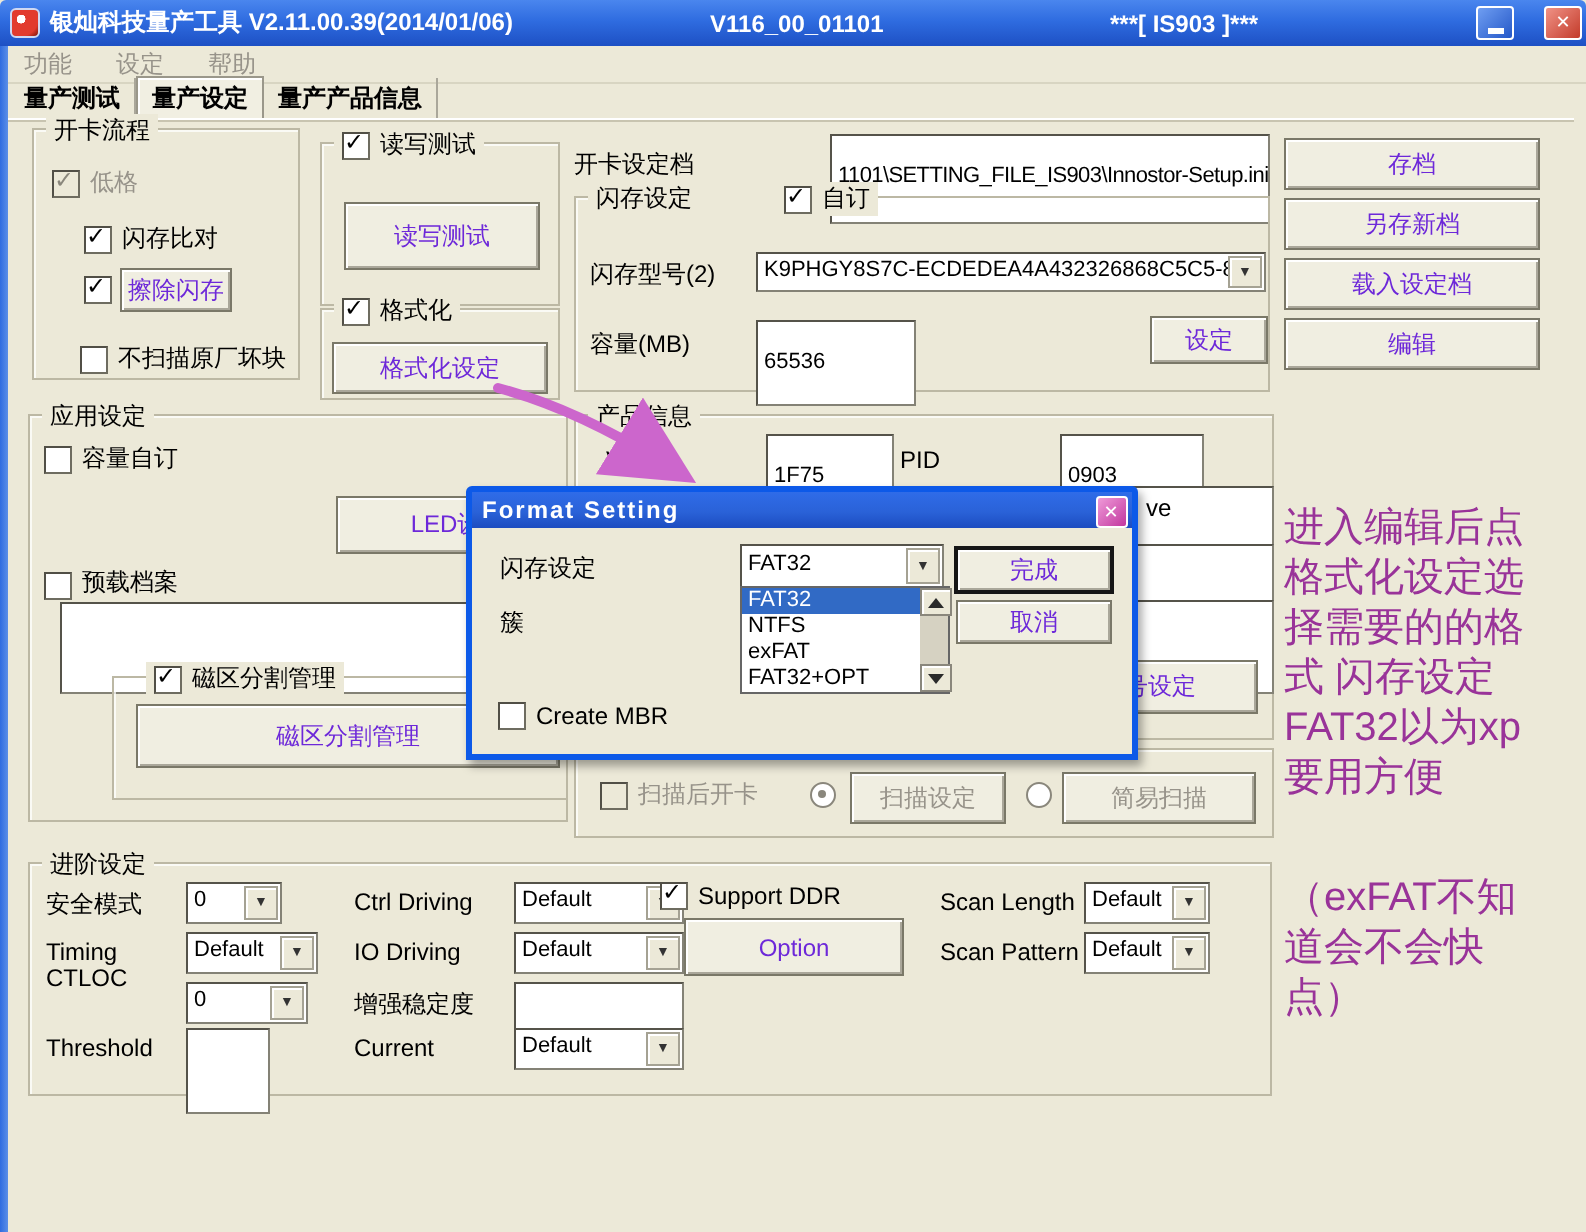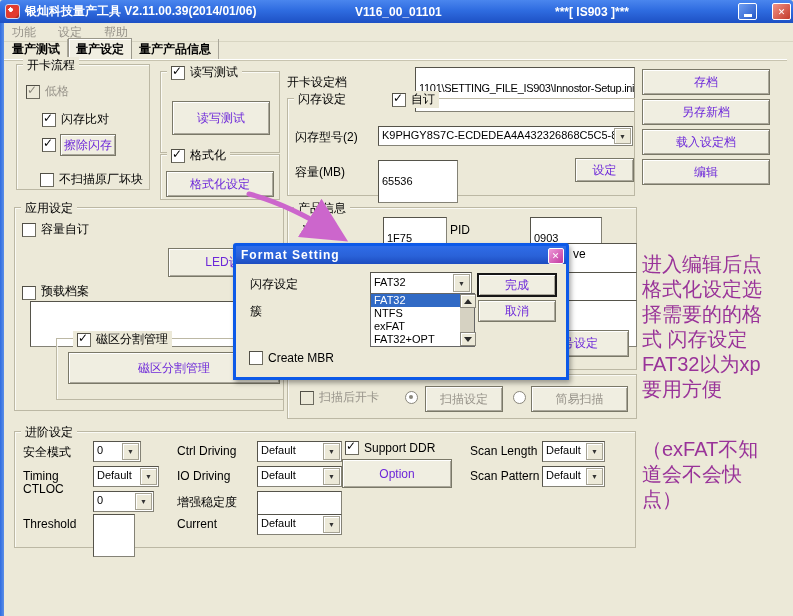--- a/index.html
+++ b/index.html
@@ -236,21 +236,21 @@
   </div>
   <span class="lbl g" style="left:177px;top:494px;">增强稳定度</span>
   <div class="field" style="left:257px;top:491px;width:77px;height:13px;"></div>
   <span class="lbl g" style="left:23px;top:517px;">Threshold</span>
   <div class="field" style="left:93px;top:514px;width:34px;height:13px;"></div>
   <span class="lbl g" style="left:177px;top:517px;">Current</span>
   <div class="combo" style="left:257px;top:514px;width:83px;height:19px;">
     <span class="cval">Default</span>
     <span class="ca"></span>
   </div>
-  <div class="cbrow" style="left:345px;top:441px;">
+  <div class="cbrow" style="left:330px;top:441px;">
     <span class="cb checked"></span>
     <span class="lbl">Support DDR</span>
   </div>
   <div class="btn" style="left:342px;top:459px;width:108px;height:27px;">Option</div>
   <span class="lbl g" style="left:470px;top:444px;">Scan Length</span>
   <div class="combo" style="left:542px;top:441px;width:61px;height:19px;">
     <span class="cval">Default</span>
     <span class="ca"></span>
   </div>
   <span class="lbl g" style="left:470px;top:469px;">Scan Pattern</span>

